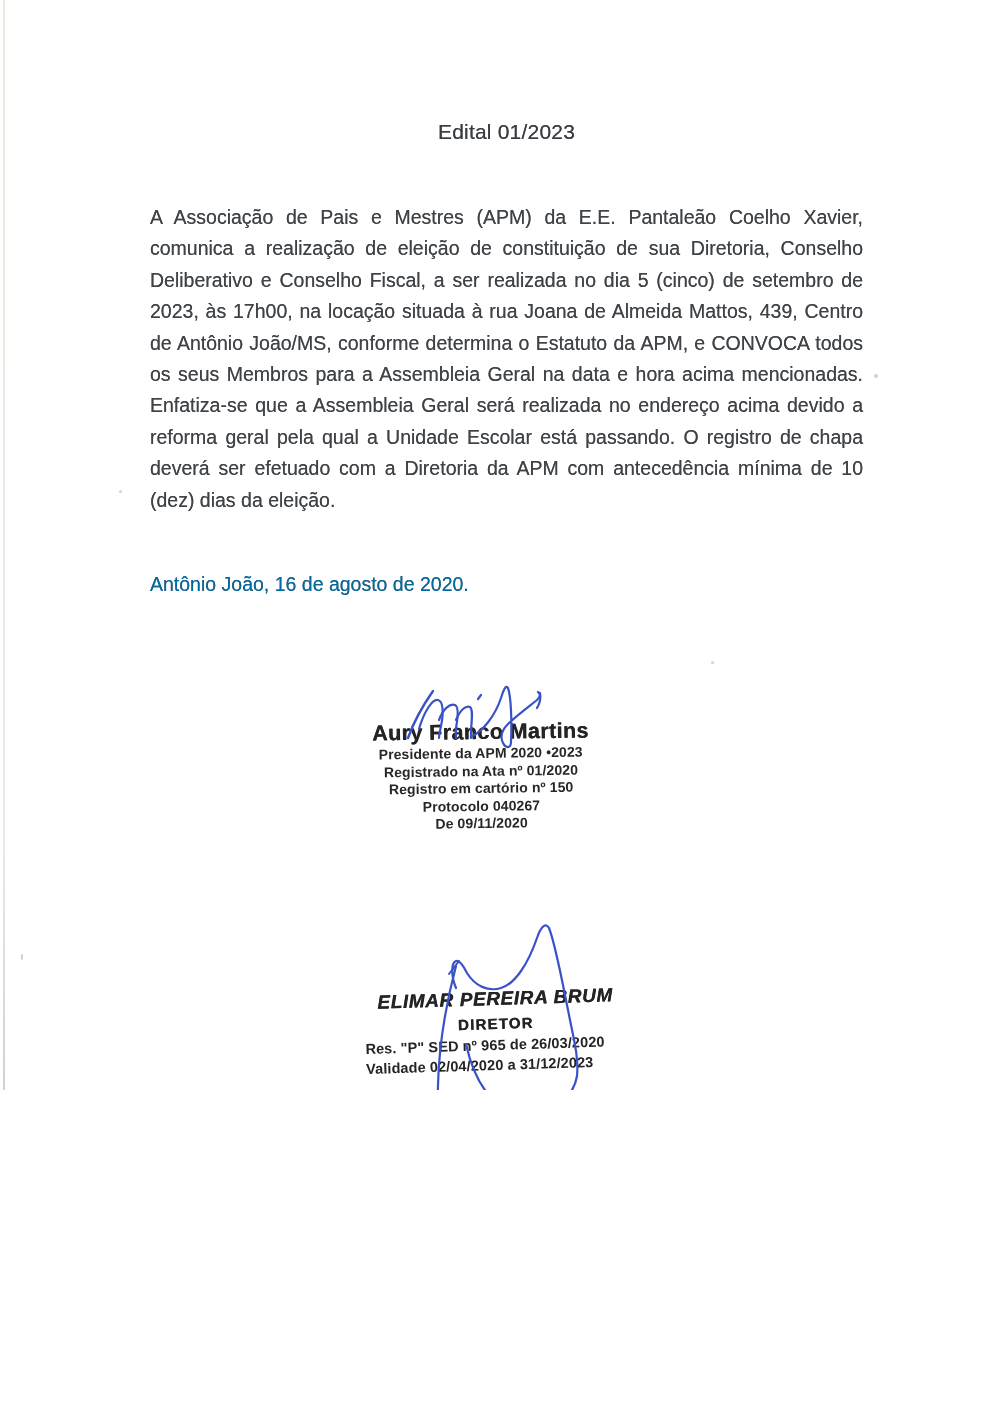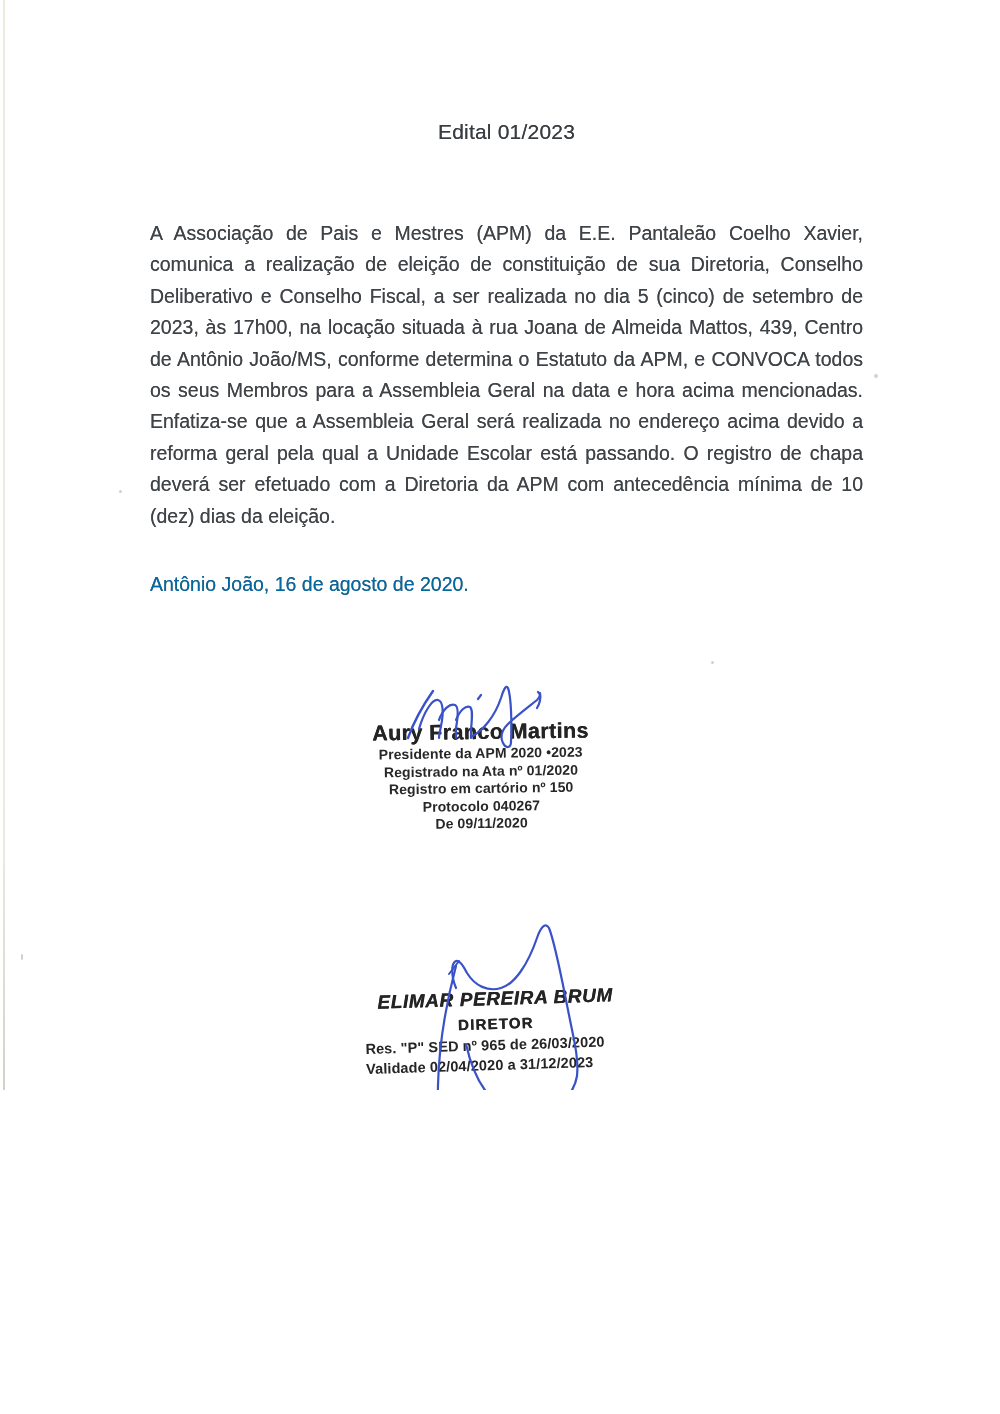--- a/index.html
+++ b/index.html
@@ -50,21 +50,21 @@
     width: 713px;
     text-align: center;
     font-size: 21px;
     font-weight: 400;
     color: #393d42;
     text-shadow: 0 0 0.5px rgba(57,61,66,0.85);
     letter-spacing: 0.2px;
   }
   .doc-paragraph {
     position: absolute;
-    left: 150px; top: 218px;
+    left: 150px; top: 202px;
     width: 713px;
     font-size: 19.5px;
     line-height: 31.4px;
     text-align: justify;
     color: #3f4347;
     text-shadow: 0 0 0.5px rgba(63,67,71,0.8);
   }
   .doc-date {
     position: absolute;
     left: 150px; top: 573px;

